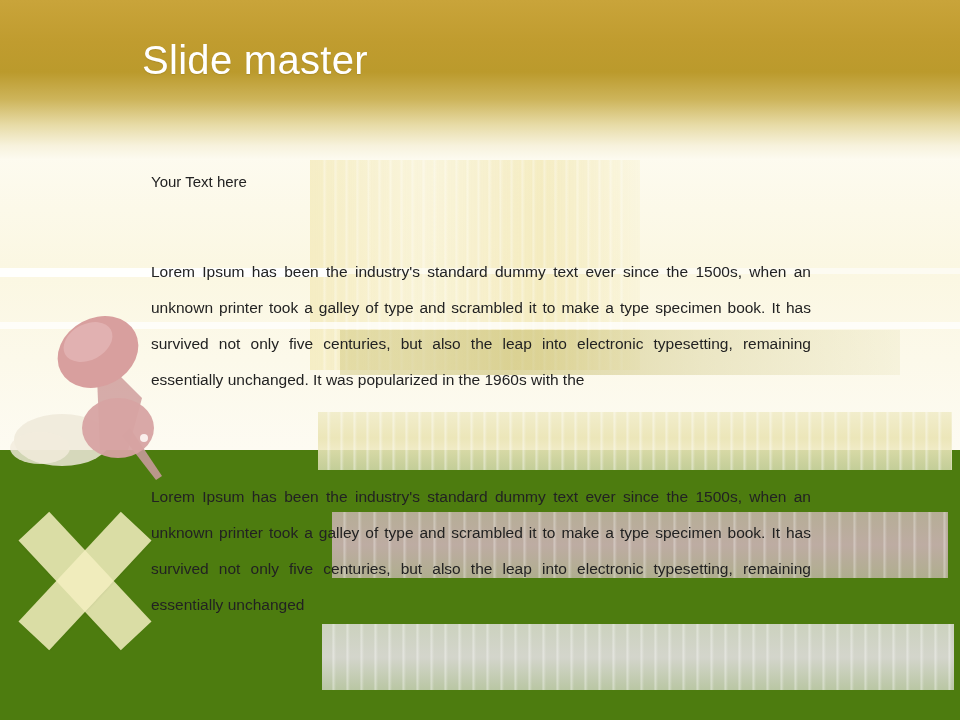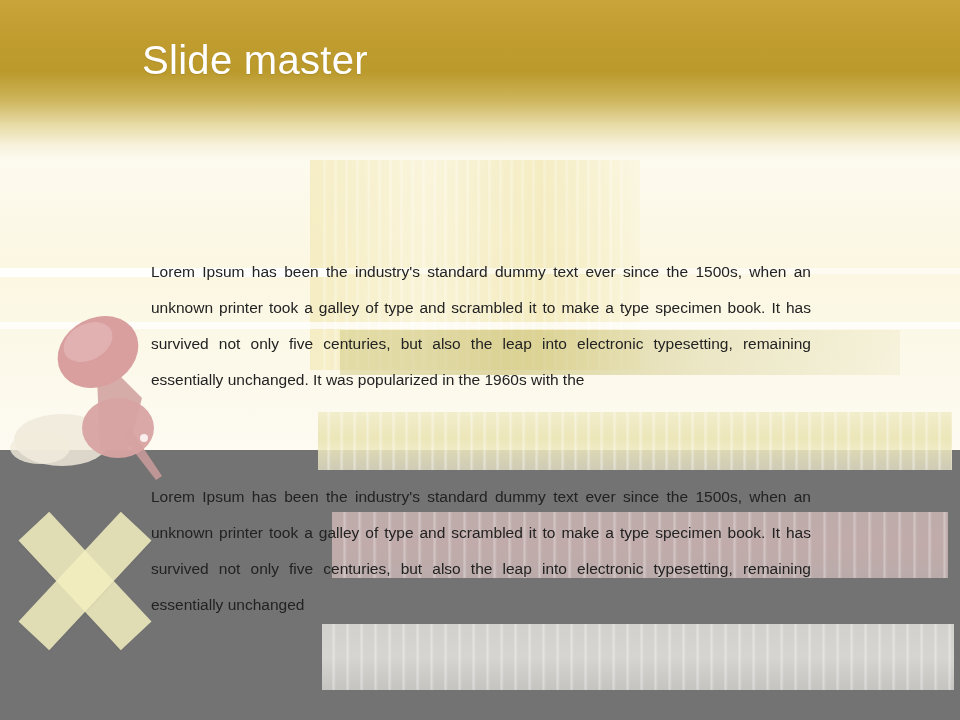--- a/index.html
+++ b/index.html
@@ -12,21 +12,21 @@
     overflow: hidden;
     font-family: "Liberation Sans", sans-serif;
     background: #ffffff;
   }
 
   #slide {
     position: relative;
     width: 960px;
     height: 720px;
     overflow: hidden;
-    background: #737373;
+    background: #4d7c0f;
   }
 
   
 
   
   .band-top {
     position: absolute;
     left: 0;
     top: 0;
     width: 960px;
@@ -277,18 +277,19 @@
       <ellipse cx="88" cy="52" rx="42" ry="34" fill="#d89f9e" transform="rotate(-28 88 52)"></ellipse>
       <ellipse cx="78" cy="42" rx="26" ry="18" fill="#e2b3b2" transform="rotate(-28 78 42)" opacity="0.9"></ellipse>
 
       <ellipse cx="108" cy="128" rx="36" ry="30" fill="#d7a3a2" opacity="0.95"></ellipse>
       <circle cx="134" cy="138" r="4" fill="#fdf6f4" opacity="0.9"></circle>
     </svg>
   </div>
 
   <div class="title">Slide master</div>
 
+  <div class="body-block placeholder-line">Your Text here</div>
 
   <div class="body-block para1">Lorem Ipsum has been the industry's standard dummy text ever since the 1500s, when an unknown printer took a galley of type and scrambled it to make a type specimen book. It has survived not only five centuries, but also the leap into electronic typesetting, remaining essentially unchanged. It was popularized in the 1960s with the</div>
 
   <div class="body-block para2">Lorem Ipsum has been the industry's standard dummy text ever since the 1500s, when an unknown printer took a galley of type and scrambled it to make a type specimen book. It has survived not only five centuries, but also the leap into electronic typesetting, remaining essentially unchanged</div>
 
 </div>
 
 </body></html>

